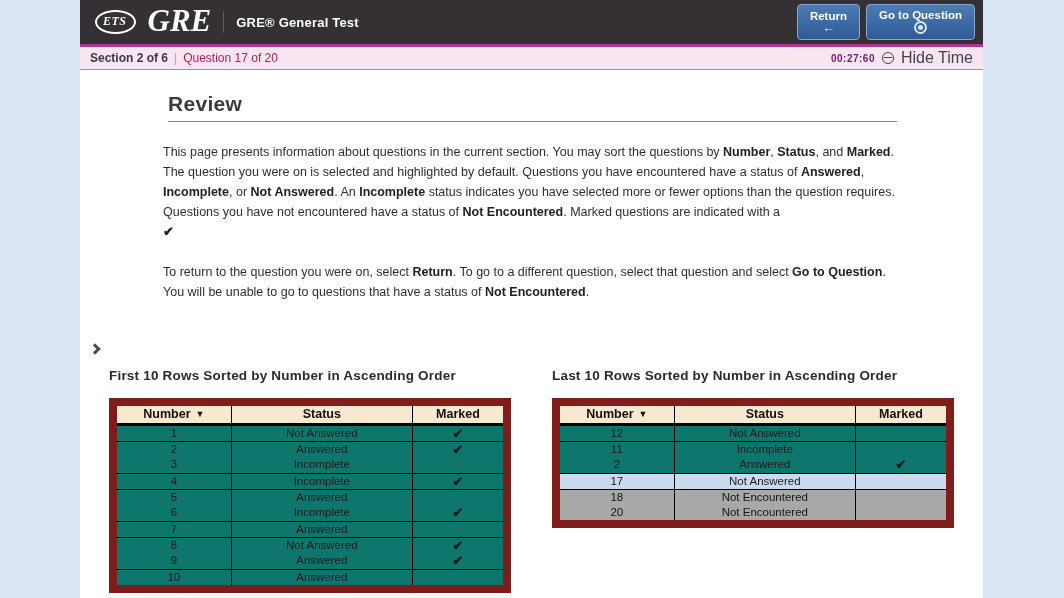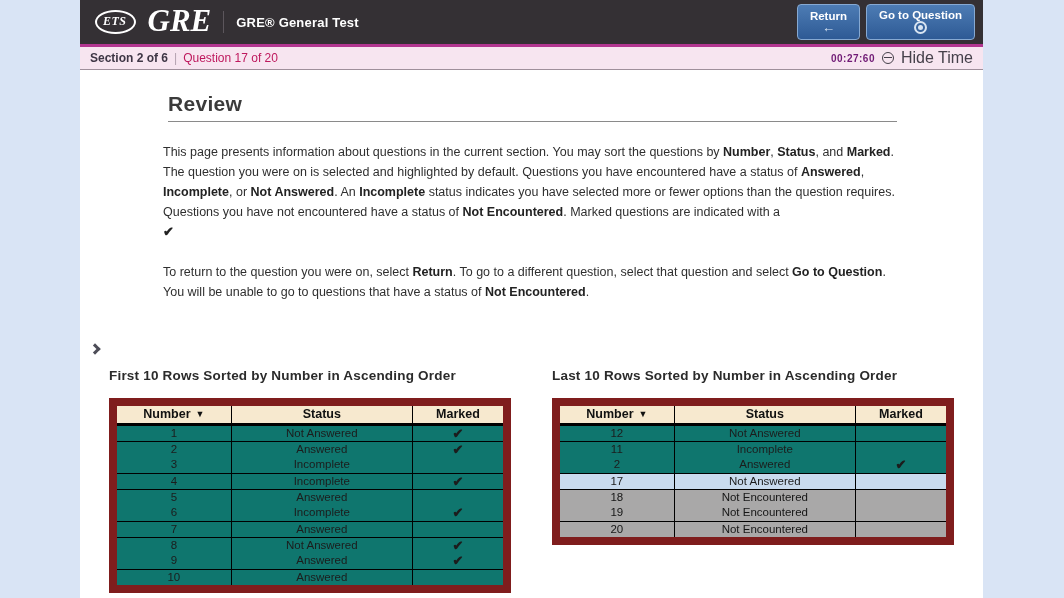--- a/index.html
+++ b/index.html
@@ -225,25 +225,20 @@
                 <td>17</td>
                 <td>Not Answered</td>
                 <td class="mark"></td>
               </tr>
               <tr class="not-encountered">
                 <td>18</td>
                 <td>Not Encountered</td>
                 <td class="mark"></td>
               </tr>
               <tr class="not-encountered">
-                <td>19</td>
-                <td>Not Encountered</td>
-                <td class="mark"></td>
-              </tr>
-              <tr class="not-encountered">
                 <td>20</td>
                 <td>Not Encountered</td>
                 <td class="mark"></td>
               </tr>
             </tbody>
         </table>
       </div>
     </div>
   </div>
 </div>

